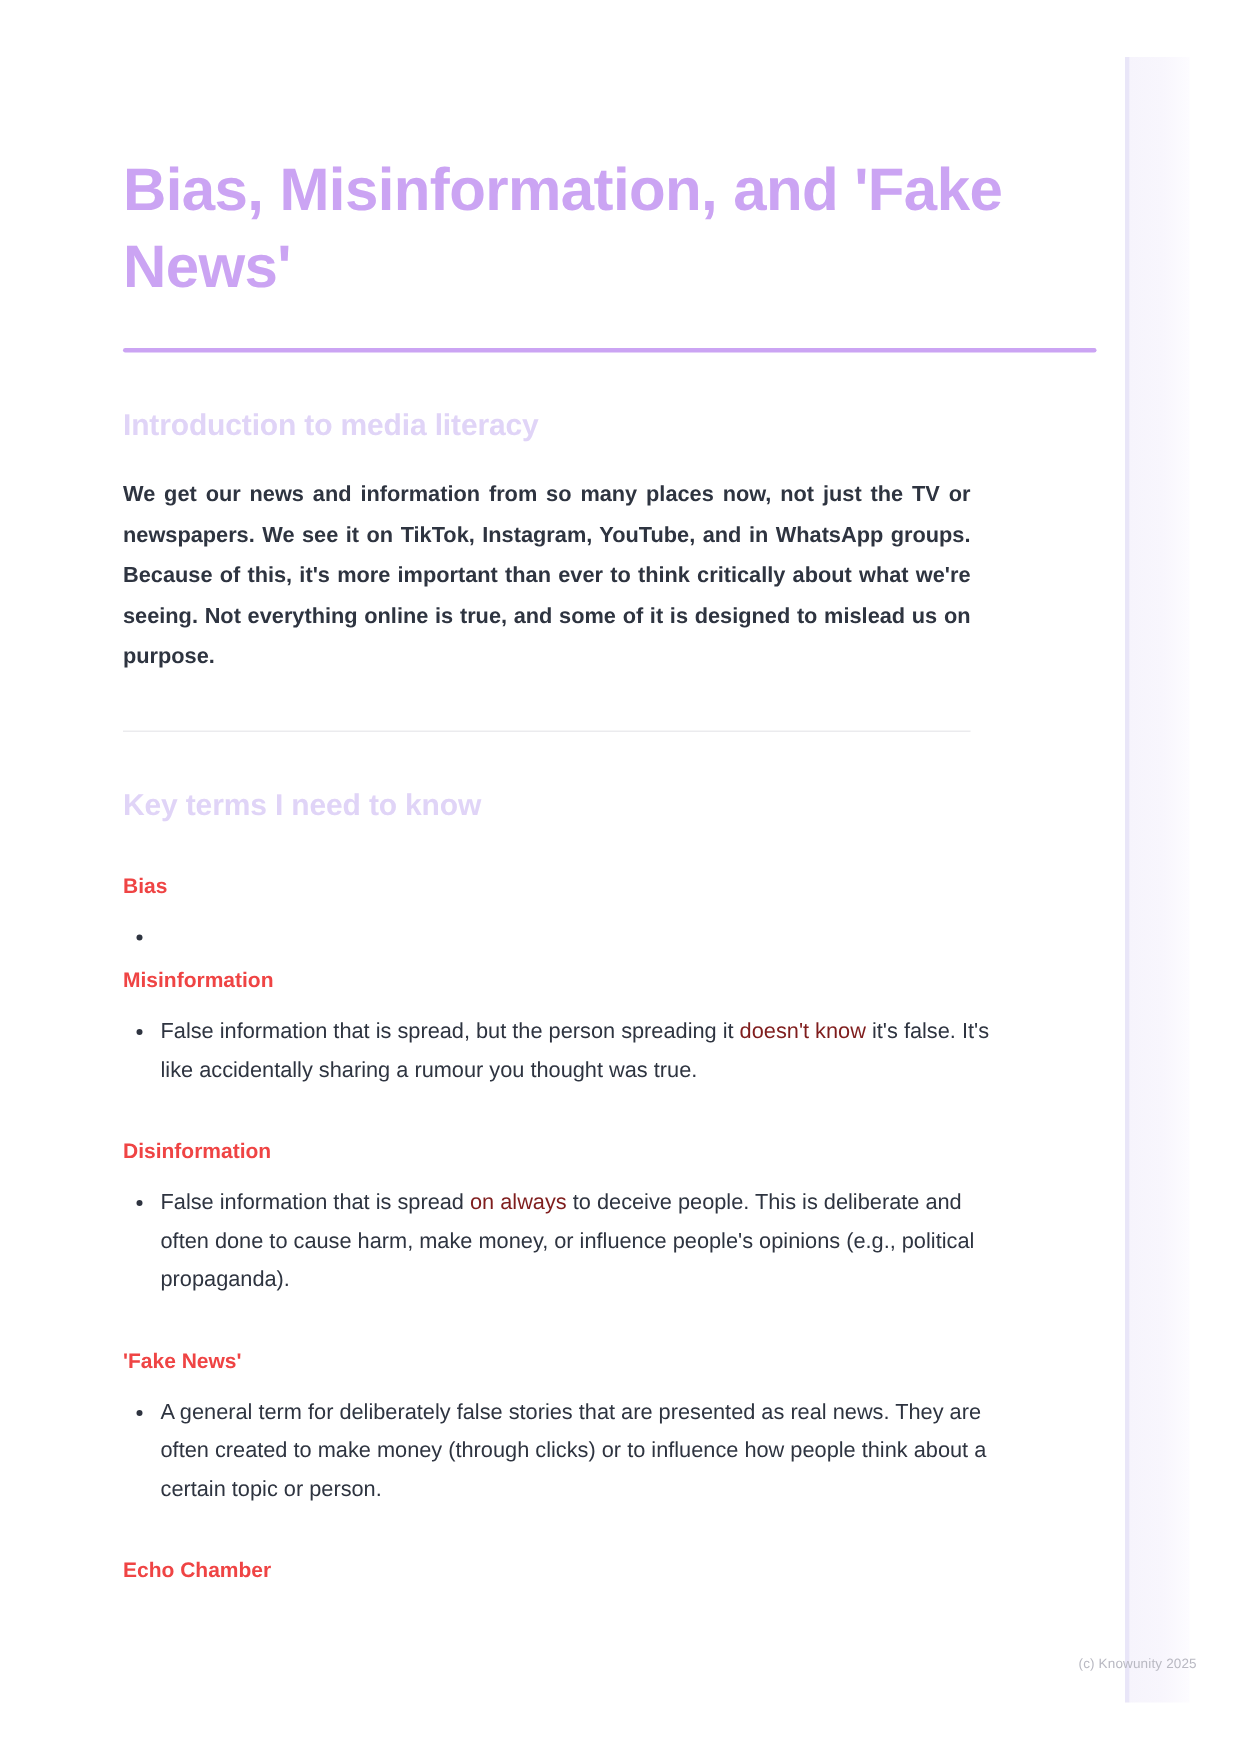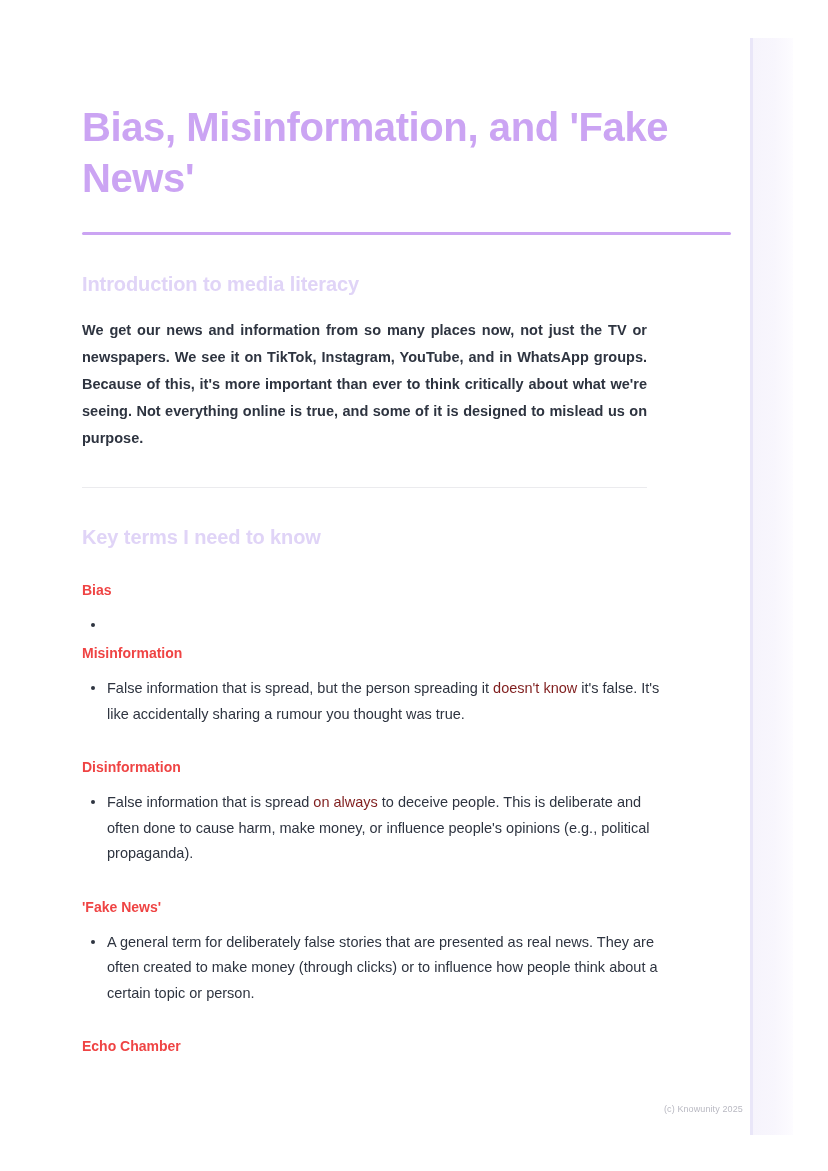--- a/index.html
+++ b/index.html
@@ -112,21 +112,21 @@
     top: 10px;
     width: 4px;
     height: 4px;
     border-radius: 50%;
     background: #2e3440;
   }
   .term-list li b { font-weight: 400; color: #7f1d1d; }
 
   .footer-credit {
     position: absolute;
-    left: 664px;
+    left: 719px;
     top: 1103px;
     font-size: 9px;
     line-height: 12px;
     color: #b9b9c2;
     letter-spacing: 0.1px;
   }
 </style>
 </head>
 <body>
 

